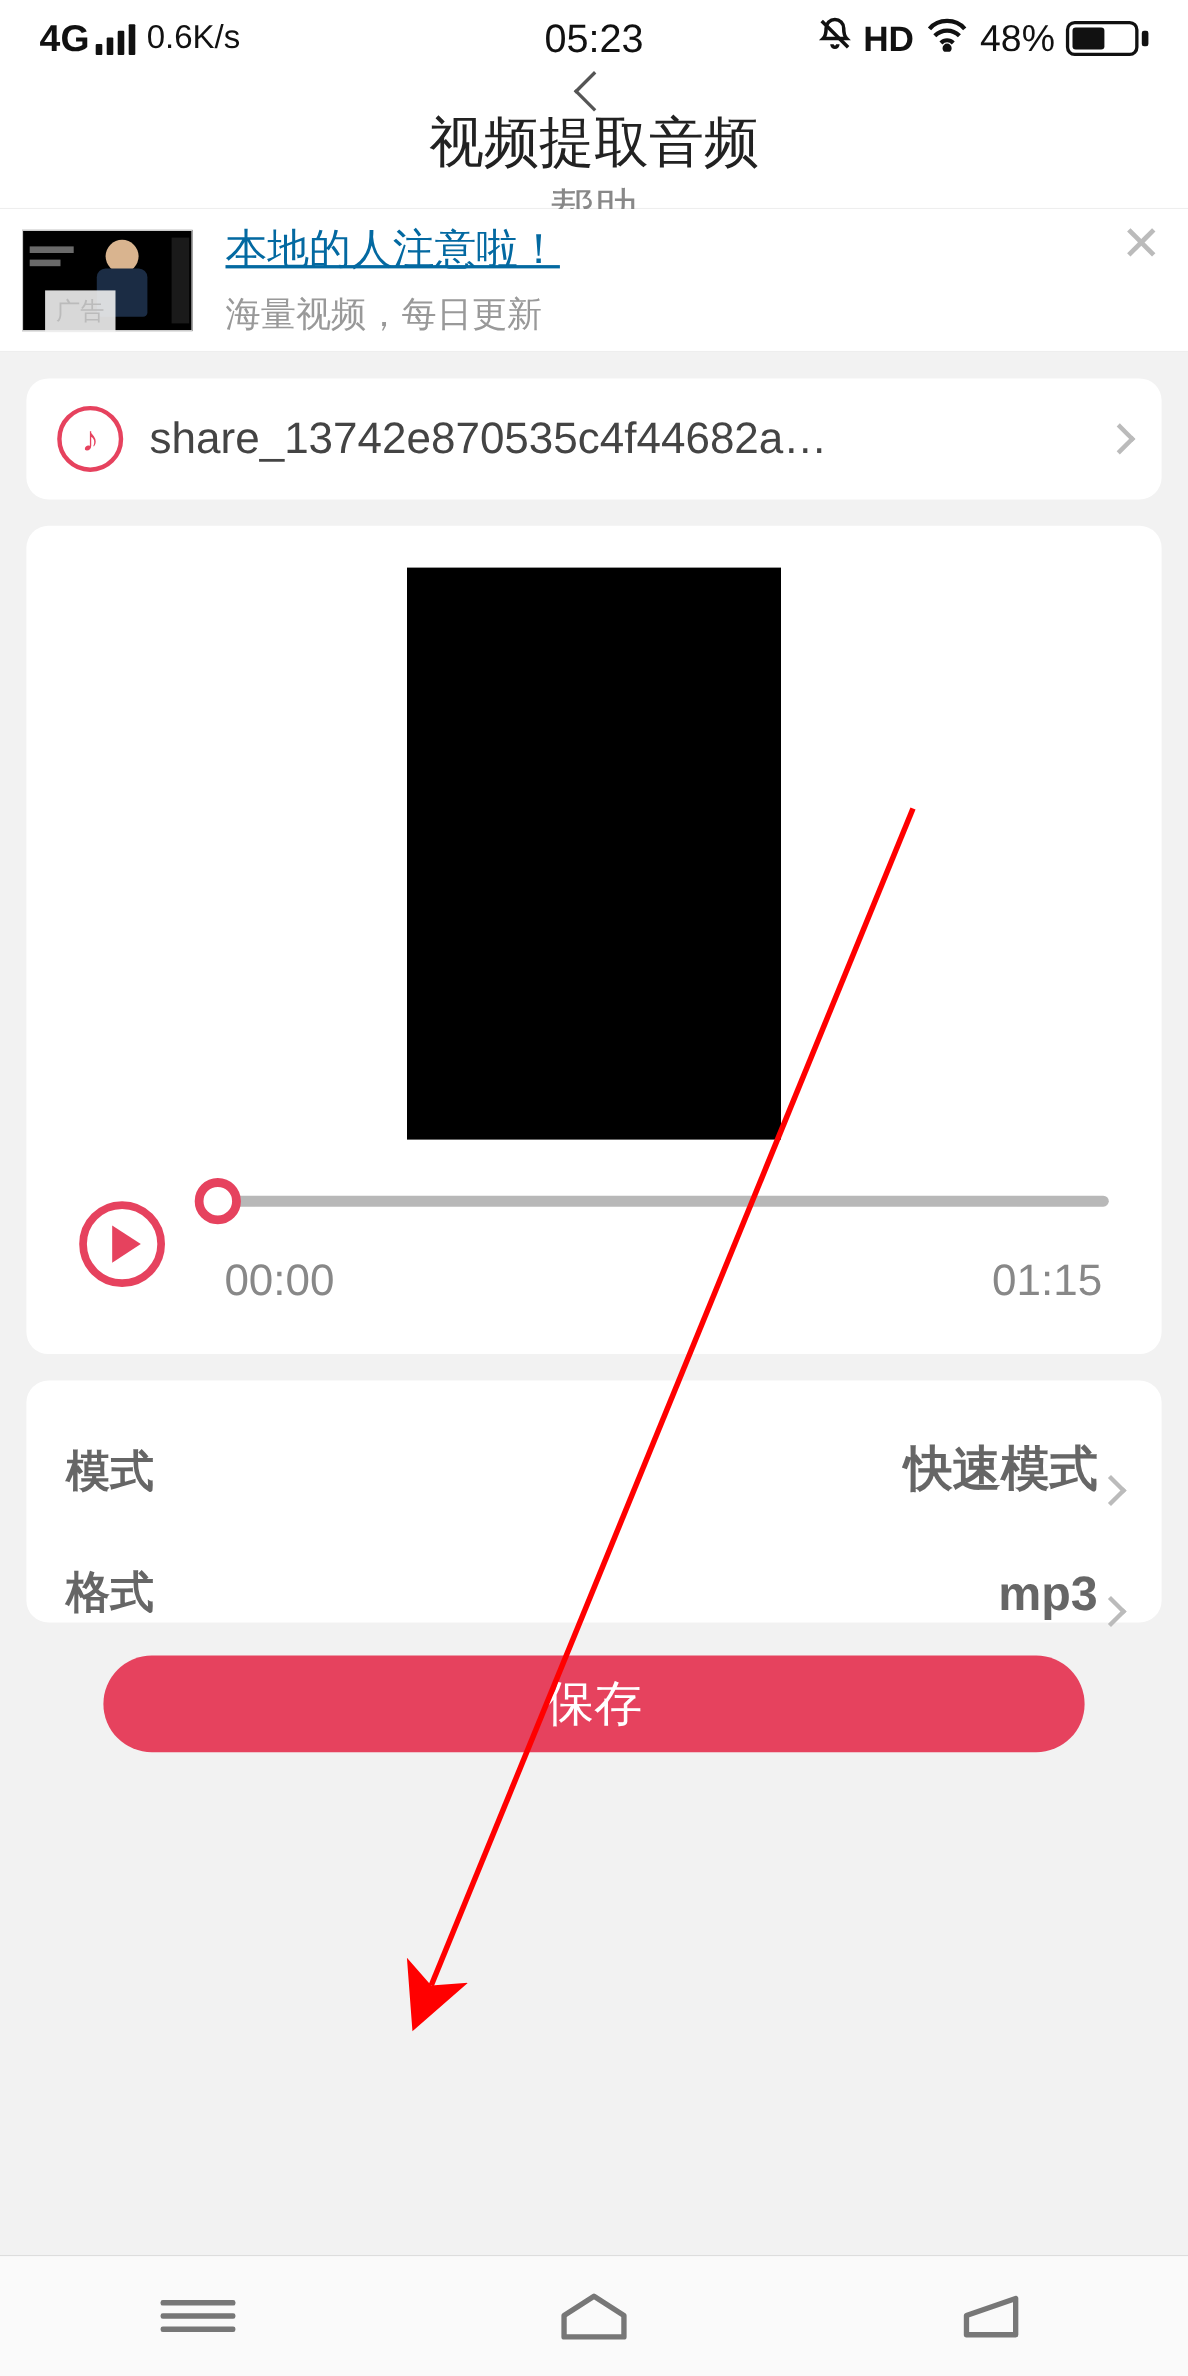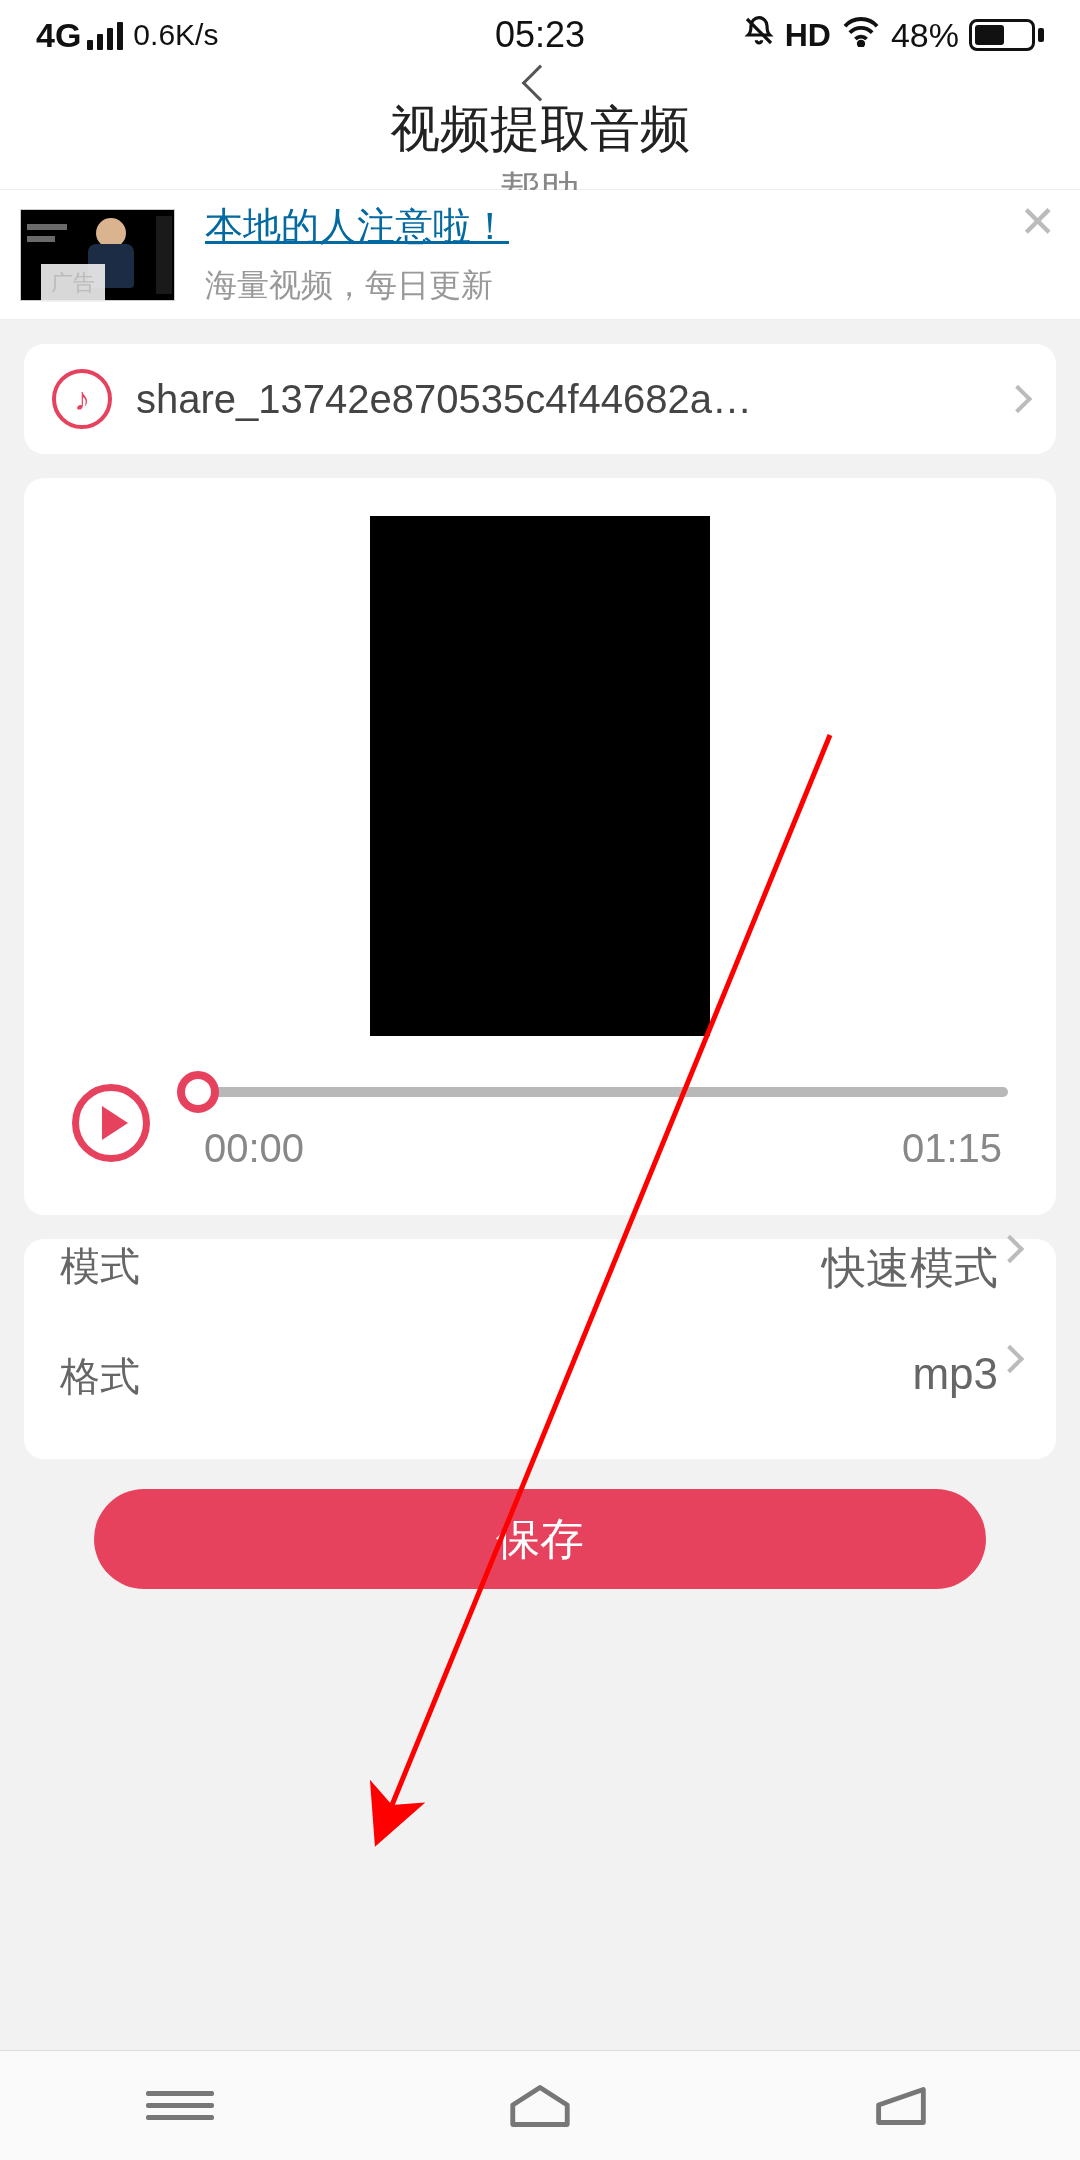--- a/index.html
+++ b/index.html
@@ -53,29 +53,29 @@
   
   .player-card { background: #fff; border-radius: 20px; padding: 38px 48px 44px; margin-bottom: 24px; }
   .video-box { width: 340px; height: 520px; background: #000; margin: 0 auto; }
   .controls { display: flex; align-items: center; margin-top: 38px; }
   .play-btn { width: 78px; height: 78px; border: 7px solid #e6425e; border-radius: 50%; display: flex; align-items: center; justify-content: center; margin-right: 48px; flex-shrink: 0; }
   .play-tri { width: 0; height: 0; border-left: 26px solid #e6425e; border-top: 17px solid transparent; border-bottom: 17px solid transparent; margin-left: 7px; }
   .track-wrap { flex: 1; }
   .track { position: relative; height: 36px; display: flex; align-items: center; }
   .track-line { height: 10px; background: #b8b8b8; border-radius: 5px; width: 100%; }
   .thumb { position: absolute; left: 0; top: 50%; transform: translate(-50%, -50%); width: 42px; height: 42px; background: #fff; border: 8px solid #e6425e; border-radius: 50%; }
-  .times { display: flex; justify-content: space-between; font-size: 40px; color: #888; margin-top: 16px; padding: 0 6px; }
+  .times { display: flex; justify-content: space-between; font-size: 40px; color: #888; margin-top: 32px; padding: 0 6px; }
 
   
   .settings-card { background: #fff; border-radius: 20px; margin-bottom: 30px; }
-  .setting-row { height: 110px; display: flex; align-items: flex-start; padding: 0 36px; }
+  .setting-row { height: 110px; display: flex; align-items: flex-end; padding: 0 36px; font-weight: bold; }
   .setting-label { font-size: 40px; color: #666; flex: 1; }
   .setting-value { font-size: 44px; color: #666; margin-right: 2px; }
 
-  .save-btn { height: 100px; margin: 0 70px; background: #e6425e; border-radius: 60px; display: flex; align-items: center; justify-content: center; color: #fff; font-size: 44px; }
+  .save-btn { height: 88px; margin: 0 70px; background: #e6425e; border-radius: 60px; display: flex; align-items: center; justify-content: center; color: #fff; font-size: 44px; }
 
   
   .navbar { position: absolute; bottom: 0; left: 0; right: 0; height: 110px; background: #fafafa; display: flex; align-items: center; justify-content: space-around; border-top: 1px solid #ddd; }
   .nav-icon { width: 70px; height: 50px; display: flex; align-items: center; justify-content: center; }
   .hamb span { display:block; width:68px; height:5px; background:#777; margin:7px 0; border-radius:2px;}
 
   .chevron { width: 20px; height: 20px; border-right: 4px solid #bbb; border-bottom: 4px solid #bbb; transform: rotate(-45deg); flex-shrink:0;}
   .chevron-back { width: 26px; height: 26px; border-left: 3px solid #555; border-bottom: 3px solid #555; transform: rotate(45deg); }
 
   

